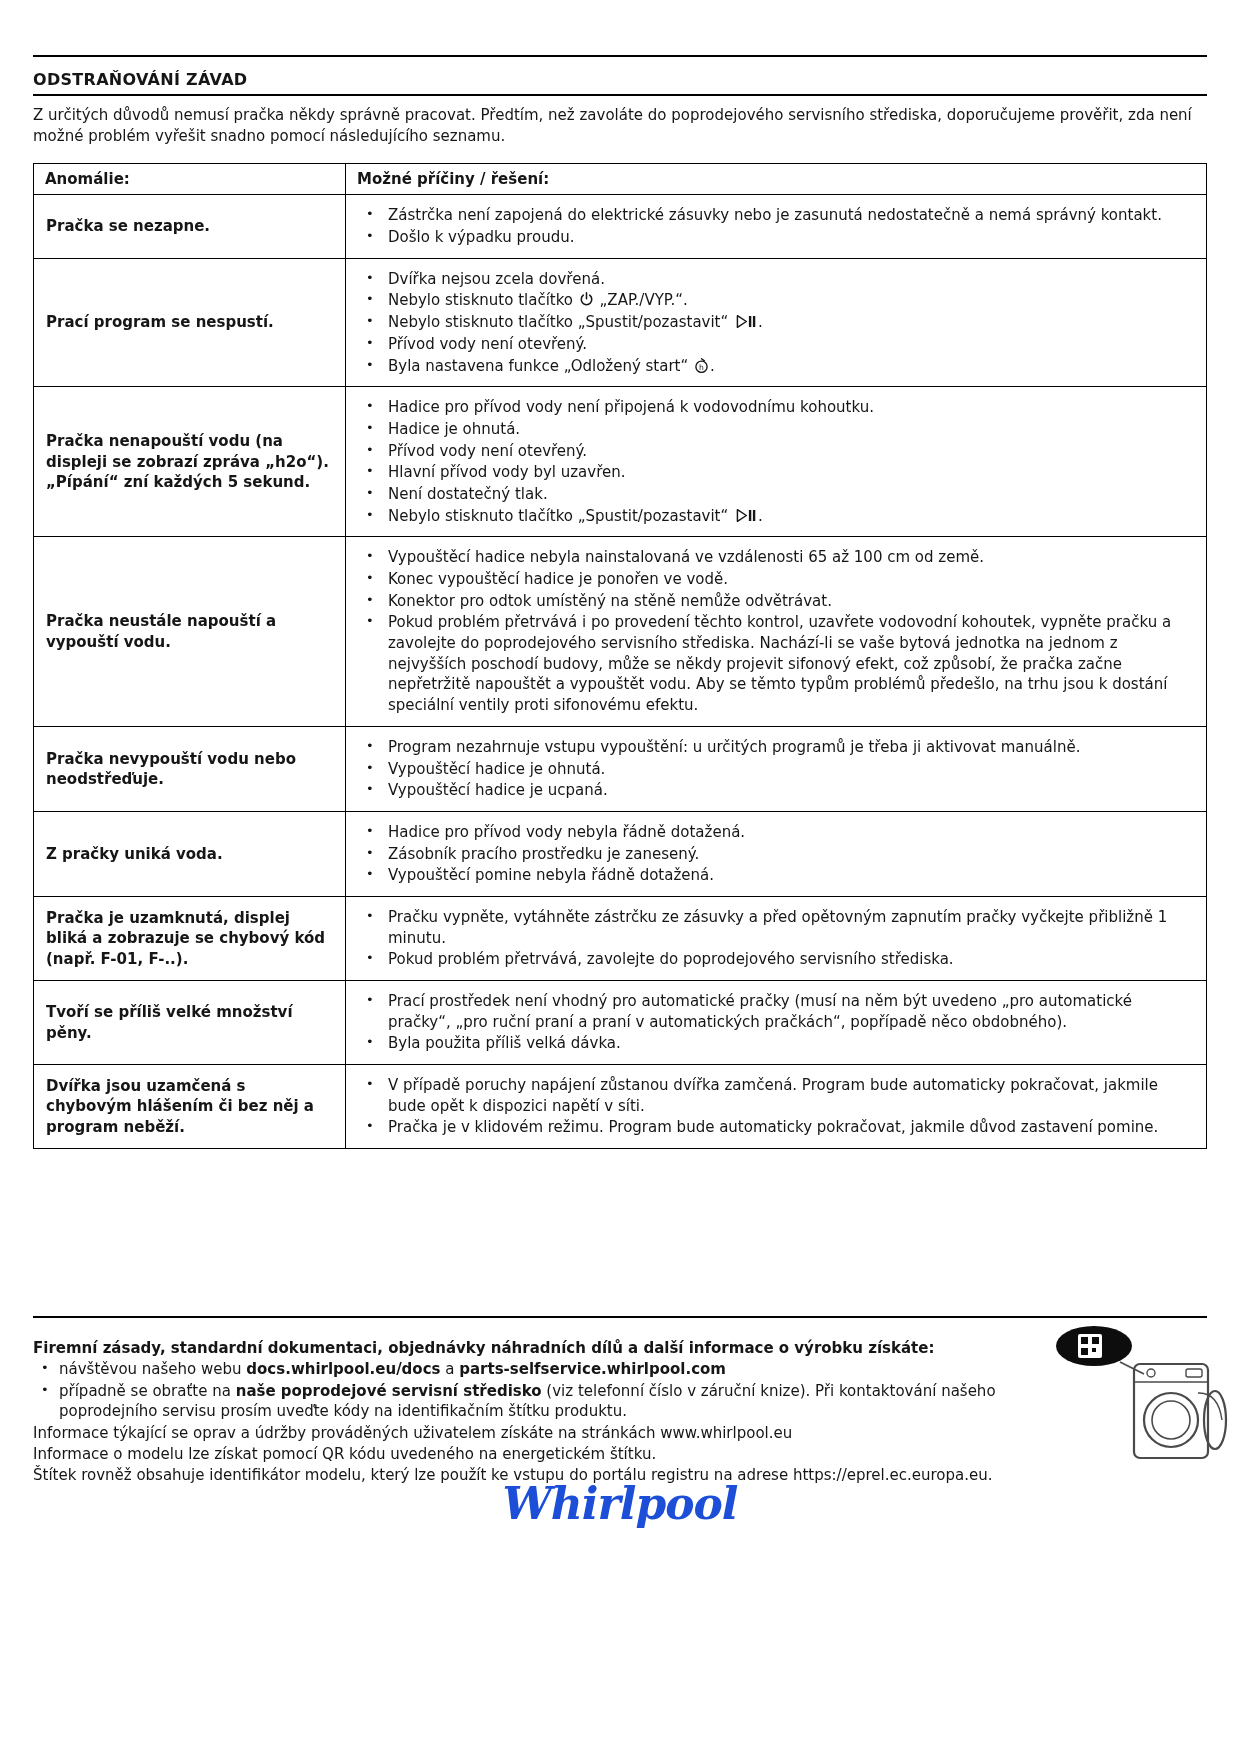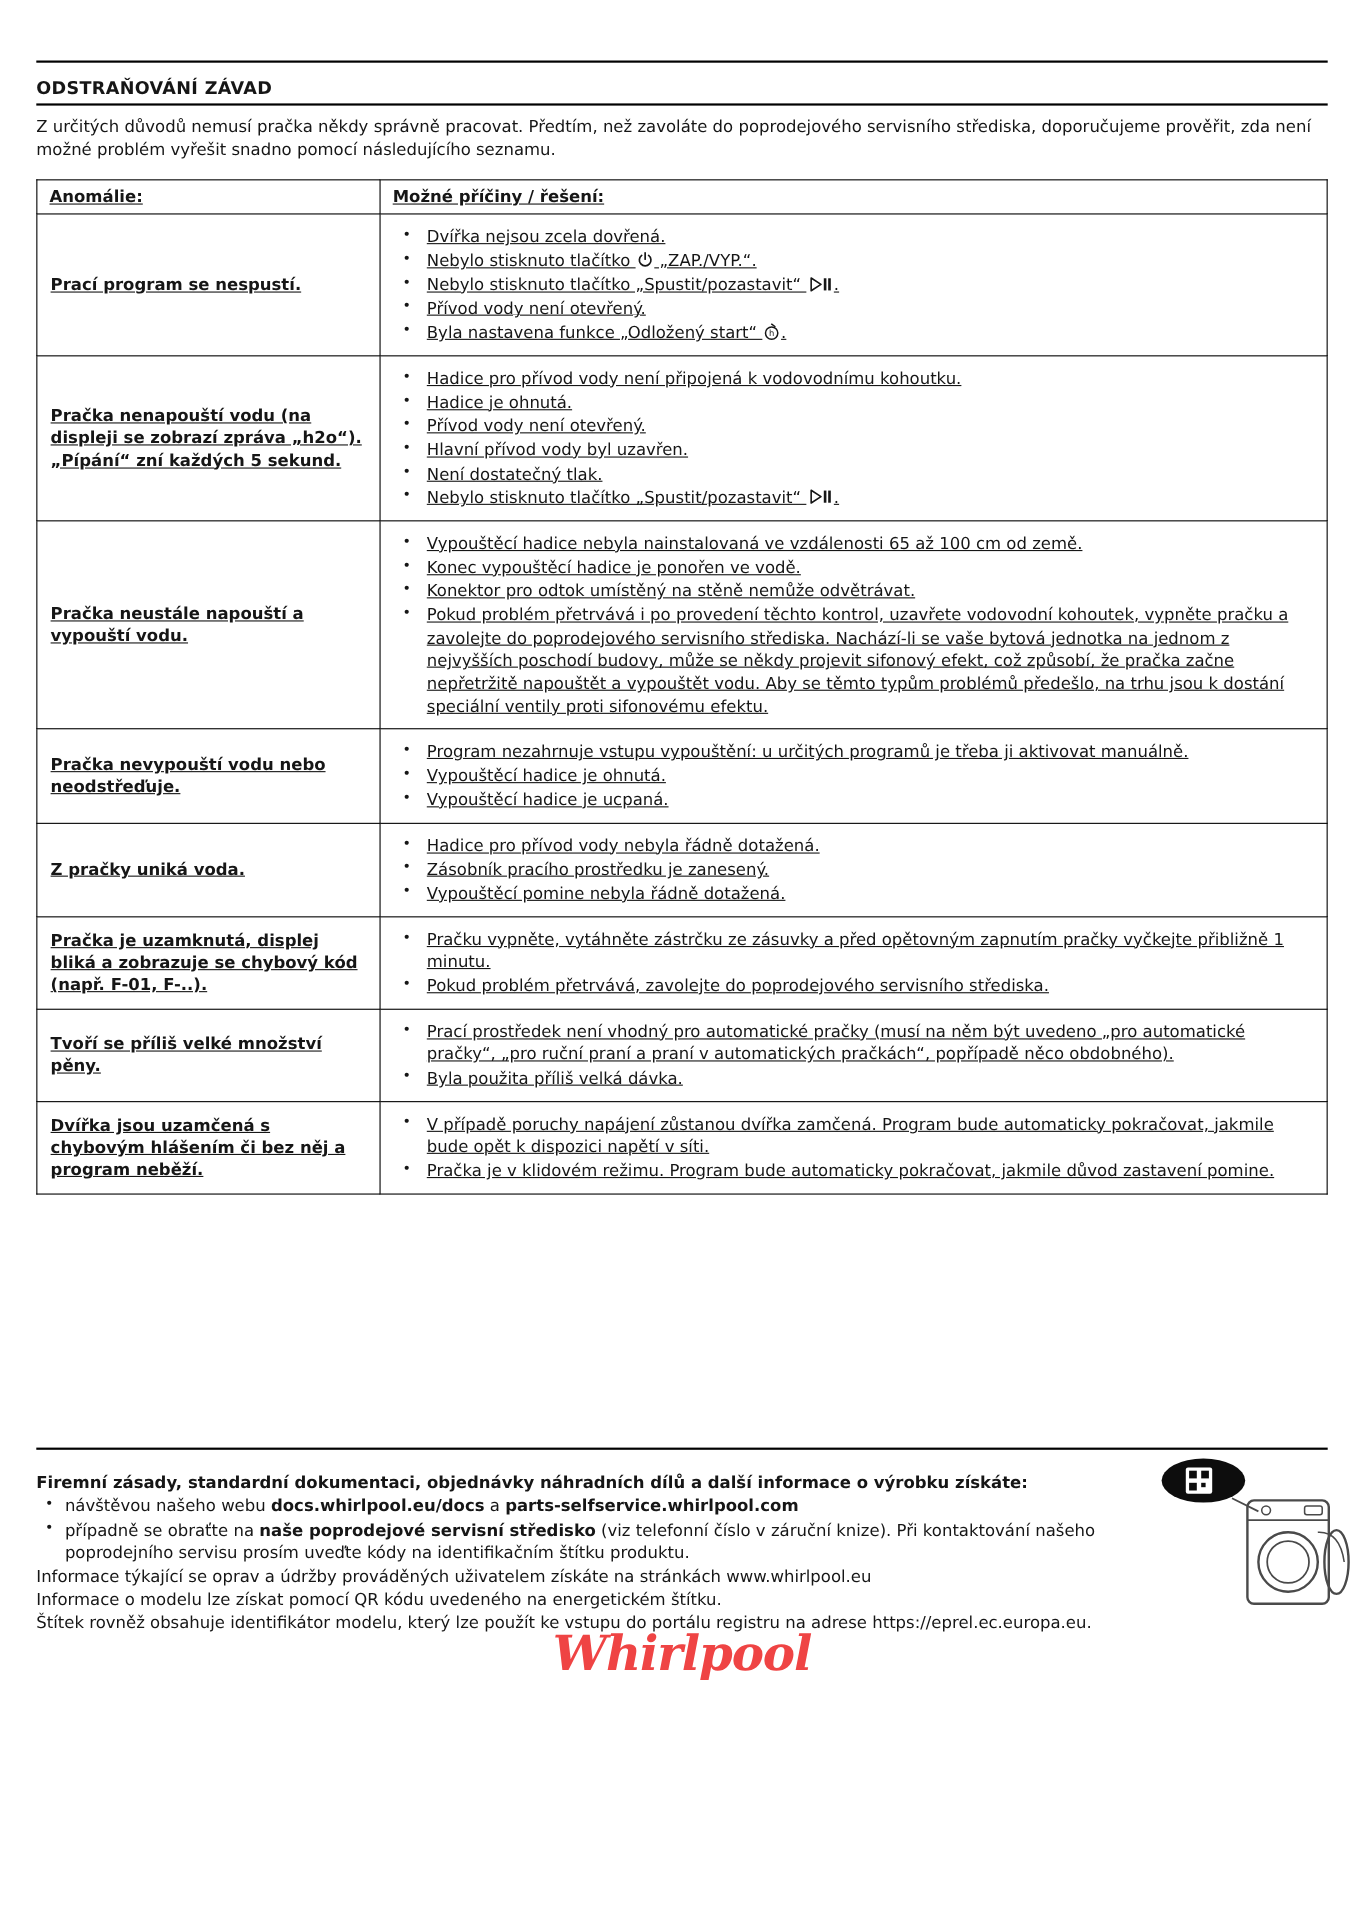--- a/index.html
+++ b/index.html
@@ -11,21 +11,21 @@
   }
   .page { position:absolute; inset:0; padding:0 33px; }
 
   .top-rule { border-top:2px solid #000; margin-top:55px; }
   h1.page-title { font-size:16px; font-weight:bold; margin-top:13px; letter-spacing:.3px; }
   .title-rule { border-top:2px solid #000; margin-top:5px; }
 
   .intro { font-size:15px; line-height:1.38; margin-top:9px; }
 
   table.trouble { width:100%; border-collapse:collapse; margin-top:17px; }
-  table.trouble th, table.trouble td { border:1.6px solid #000; font-size:15px;text-decoration:underline; }
+  table.trouble th, table.trouble td { border:1.6px solid #000; font-size:15px; }
   table.trouble th { text-align:left; font-weight:bold; padding:6px 11px; }
   td.anomaly-cell {
     width:312px; font-weight:bold; vertical-align:middle;
     padding:10px 12px; line-height:1.35;
   }
   td.causes-cell { vertical-align:middle; padding:9px 14px 9px 10px; }
   ul.bullets { list-style:none; }
   ul.bullets li {
     position:relative; padding-left:32px; line-height:1.38; margin:1px 0;
   }
@@ -47,21 +47,21 @@
     content:"•"; position:absolute; left:8px; top:0; font-size:13px;
   }
   .footer-lines { max-width:1040px; }
   .footer-lines div { margin:1px 0; }
 
   .machine-illustration { position:absolute; right:8px; top:1322px; }
 
   .logo-wrap { position:absolute; left:0; right:0; top:1478px; text-align:center; }
   .logo-text {
     font-family:"DejaVu Serif","Liberation Serif",serif;
-    font-style:italic; font-weight:bold; font-size:44px; letter-spacing:-1px; color:#ef4444;margin-top:12px;
+    font-style:italic; font-weight:bold; font-size:44px; letter-spacing:-1px; color:#1d4ed8;margin-top:12px;
   }
 </style>
 </head>
 <body>
 
 <div class="page">
 
   <div class="top-rule"></div>
 
   <h1 class="page-title">ODSTRAŇOVÁNÍ ZÁVAD</h1>
@@ -70,20 +70,29 @@
   <p class="intro">Z určitých důvodů nemusí pračka někdy správně pracovat. Předtím, než zavoláte do poprodejového servisního střediska, doporučujeme prověřit, zda není možné problém vyřešit snadno pomocí následujícího seznamu.</p>
 
   <table class="trouble">
     <thead>
       <tr>
         <th style="width:312px">Anomálie:</th>
         <th>Možné příčiny / řešení:</th>
       </tr>
     </thead>
     <tbody>
+        <tr>
+          <td class="anomaly-cell">Pračka se nezapne.</td>
+          <td class="causes-cell">
+            <ul class="bullets">
+              <li>Zástrčka není zapojená do elektrické zásuvky nebo je zasunutá nedostatečně a nemá správný kontakt.</li>
+              <li>Došlo k výpadku proudu.</li>
+            </ul>
+          </td>
+        </tr>
         <tr>
           <td class="anomaly-cell">Prací program se nespustí.</td>
           <td class="causes-cell">
             <ul class="bullets">
               <li>Dvířka nejsou zcela dovřená.</li>
               <li>Nebylo stisknuto tlačítko <svg class="inline-icon" viewBox="0 0 20 20">
                   <path d="M10 2.2 V9" fill="none" stroke="#161616" stroke-width="1.8" stroke-linecap="round"></path>
                   <path d="M6.3 4.9 a6.2 6.2 0 1 0 7.4 0" fill="none" stroke="#161616" stroke-width="1.8" stroke-linecap="round"></path>
                 </svg> „ZAP./VYP.“.</li>
               <li>Nebylo stisknuto tlačítko „Spustit/pozastavit“ <svg class="inline-icon wide" viewBox="0 0 27 20">

